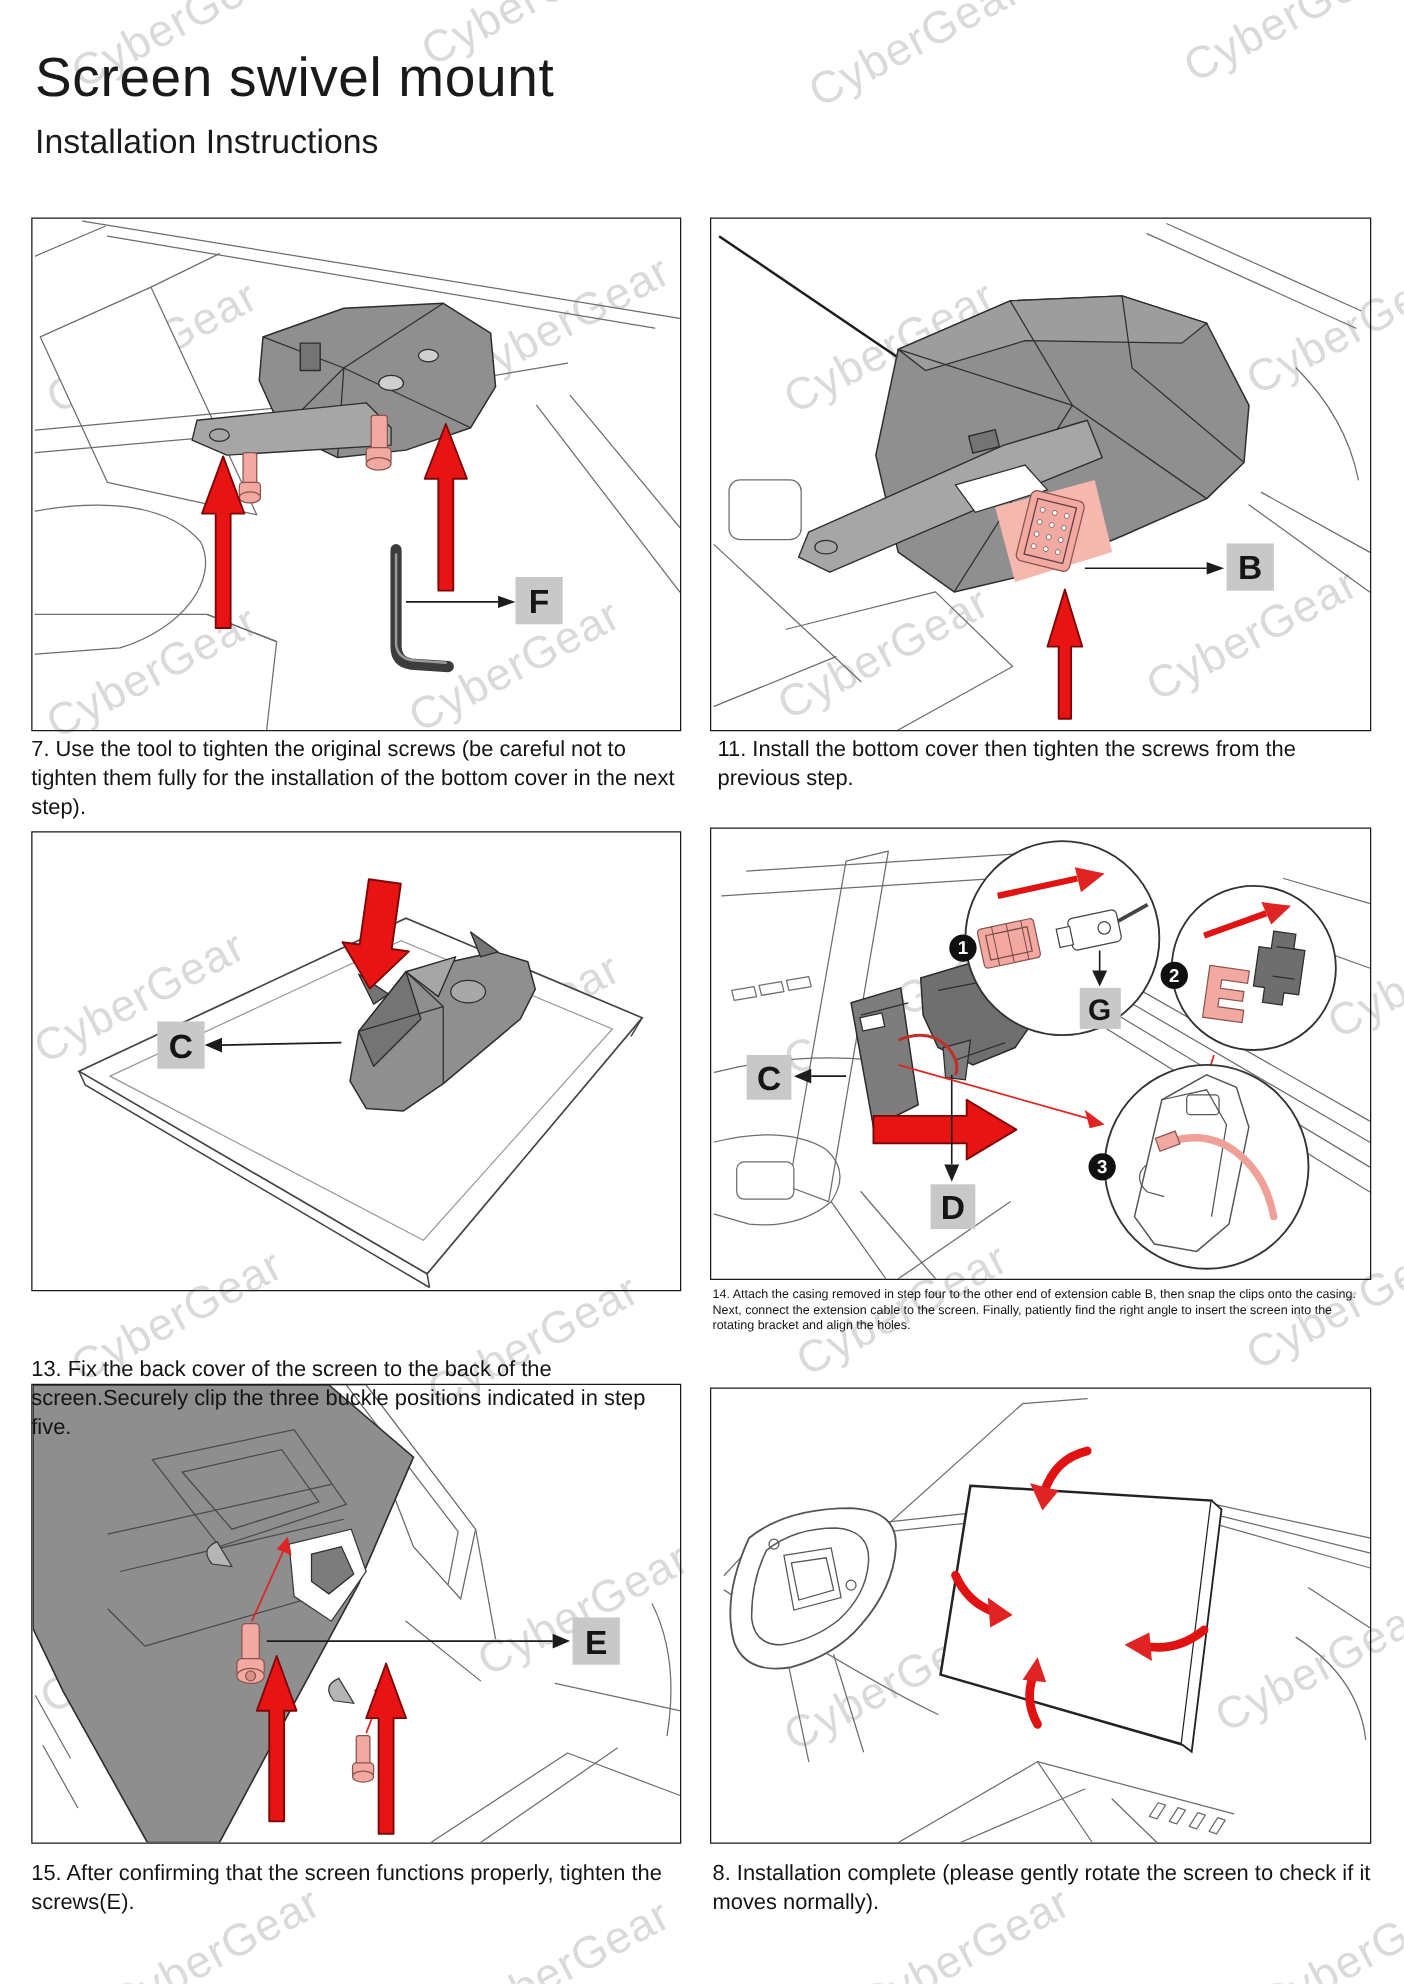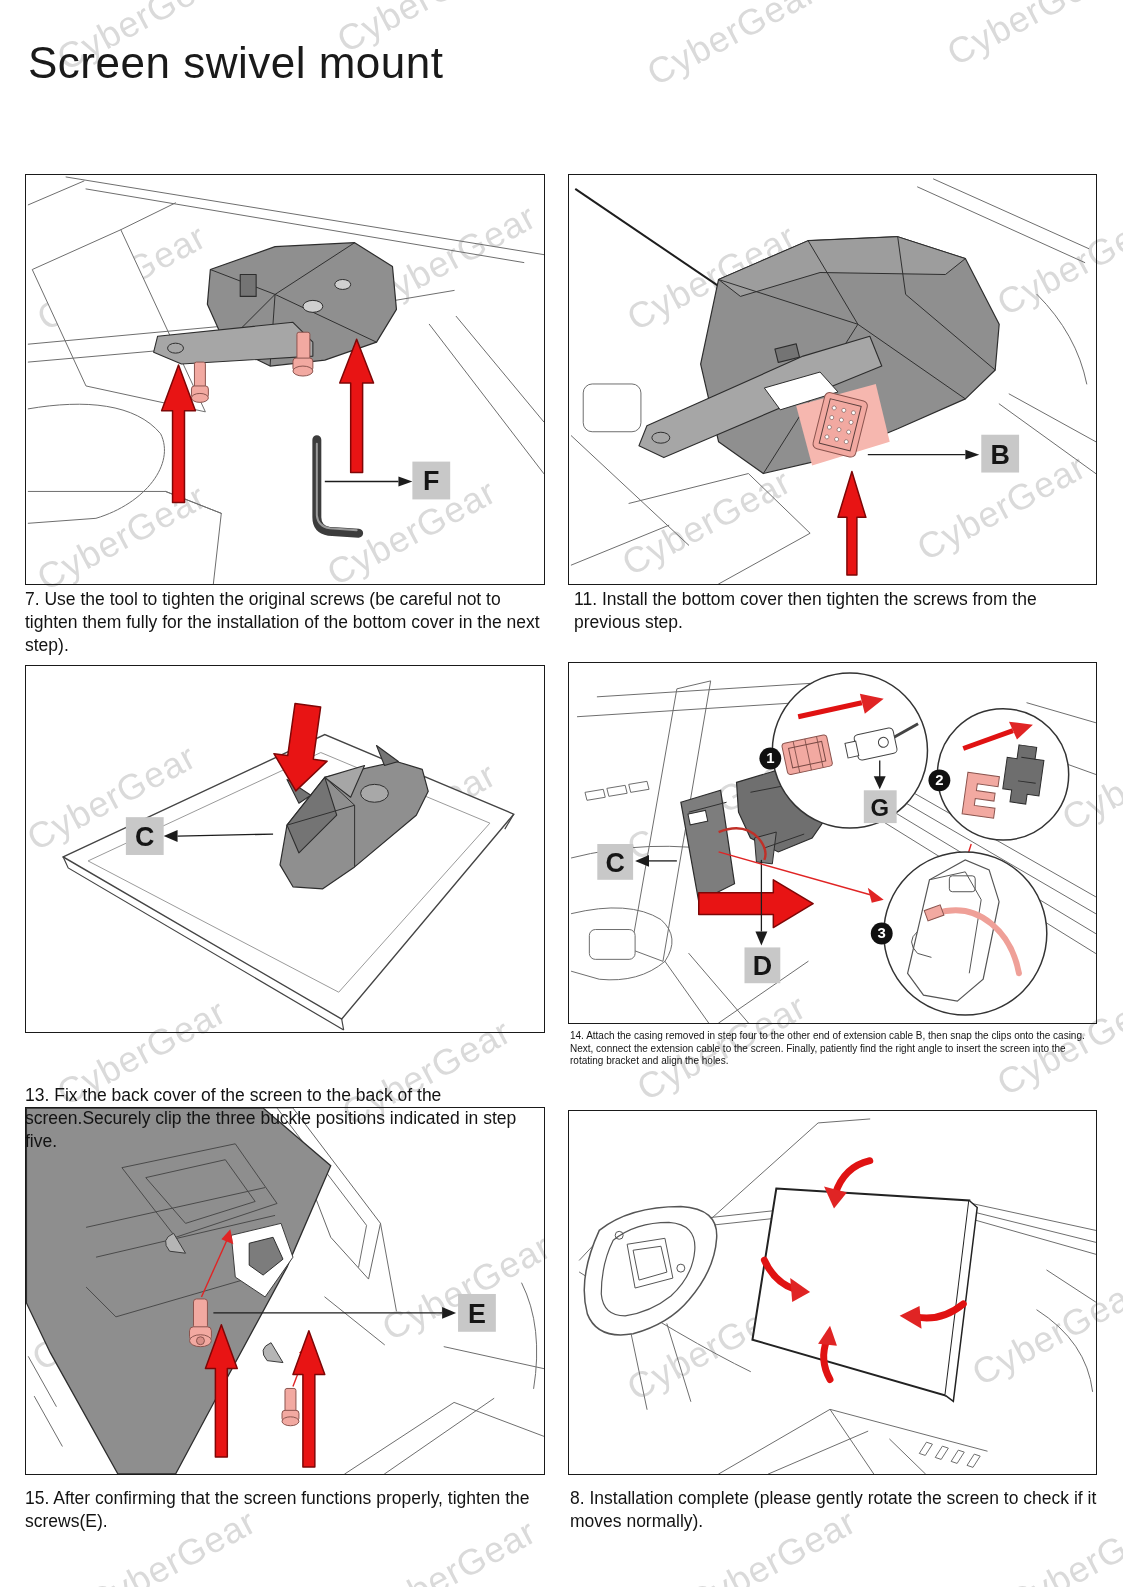--- a/index.html
+++ b/index.html
@@ -66,20 +66,21 @@
 <div class="wm" style="left:385px;top:1310px">CyberGear</div>
 <div class="wm" style="left:630px;top:1370px">CyberGear</div>
 <div class="wm" style="left:975px;top:1355px">CyberGear</div>
 <div class="wm" style="left:90px;top:1585px">CyberGear</div>
 <div class="wm" style="left:370px;top:1595px">CyberGear</div>
 <div class="wm" style="left:690px;top:1585px">CyberGear</div>
 <div class="wm" style="left:1010px;top:1585px">CyberGear</div>
 
 <header class="hdr">
   <h1>Screen swivel mount</h1>
+  <h2>Installation Instructions</h2>
 </header>
 
 <section class="panel" style="left:25px;top:174px;width:520px;height:411px">
 <svg viewBox="0 0 520 411" xmlns="http://www.w3.org/2000/svg">
   <g>
     <path class="ln" d="M40 2 L520 80"></path>
         <path class="ln" d="M60 14 L500 88"></path>
     <path class="ln" d="M2 30 L58 6"></path>
         <path class="ln" d="M95 55 L150 28"></path>
     <polygon class="lnw" points="6,95 95,55 180,238 60,212"></polygon>

